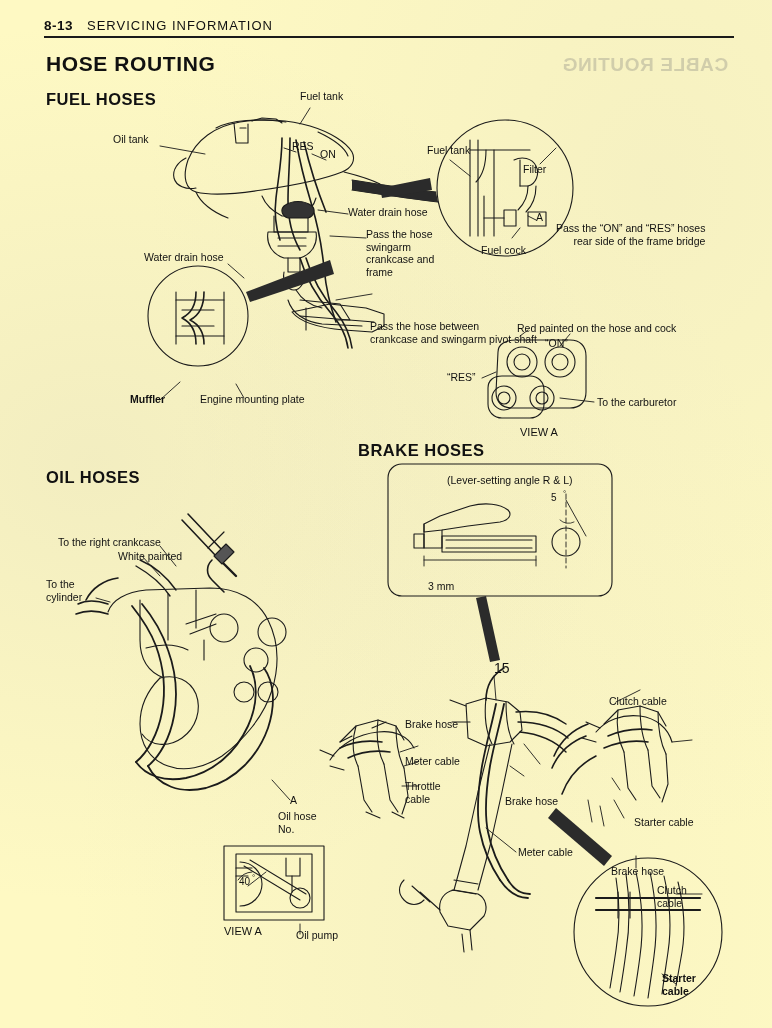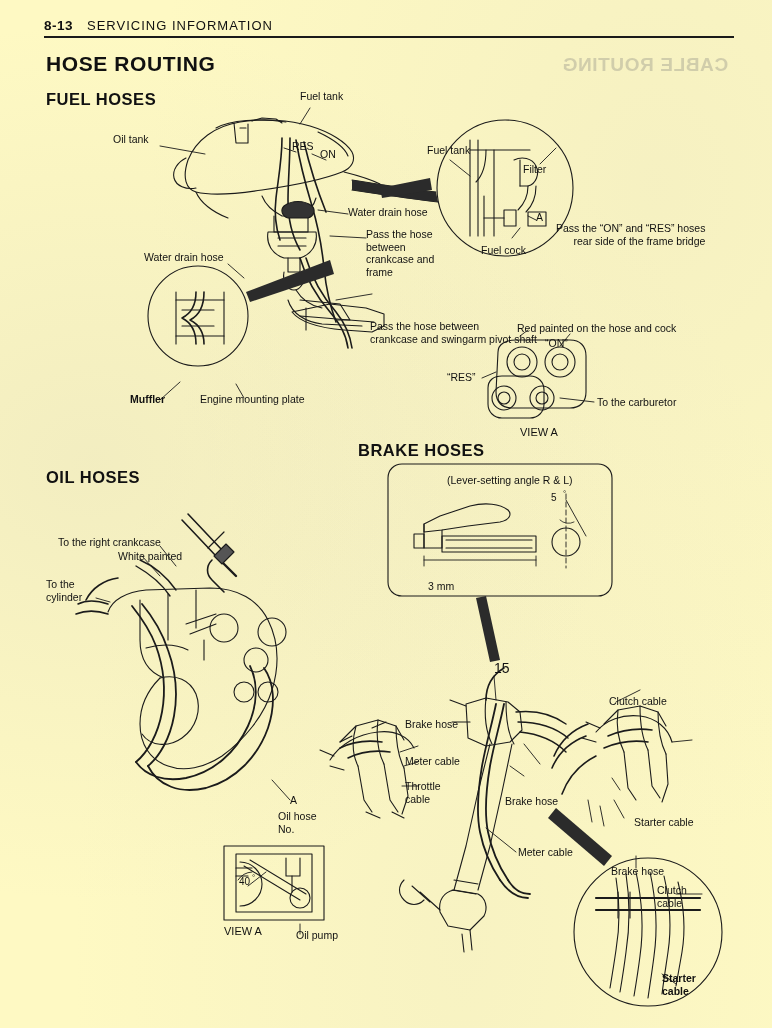--- a/index.html
+++ b/index.html
@@ -388,21 +388,21 @@
       <path d="M662 974 L676 984" stroke-width="0.9"></path>
     </g>
   </svg>
 
   <div class="lbl" style="left:300px; top:90px;">Fuel tank</div>
   <div class="lbl" style="left:113px; top:133px;">Oil tank</div>
   <div class="lbl" style="left:292px; top:140px;">RES</div>
   <div class="lbl" style="left:320px; top:148px;">ON</div>
   <div class="lbl" style="left:348px; top:206px;">Water drain hose</div>
   <div class="lbl" style="left:366px; top:228px;">Pass the hose
-between
+swingarm
 crankcase and
 frame</div>
   <div class="lbl" style="left:144px; top:251px;">Water drain hose</div>
   <div class="lbl" style="left:370px; top:284px;margin-top:36px;">Pass the hose between
 crankcase and swingarm pivot shaft</div>
   <div class="lbl" style="left:130px; top:393px;font-weight:bold;">Muffler</div>
   <div class="lbl" style="left:200px; top:393px;">Engine mounting plate</div>
 
   <div class="lbl" style="left:427px; top:144px;">Fuel tank</div>
   <div class="lbl" style="left:523px; top:151px;margin-top:12px;">Filter</div>

